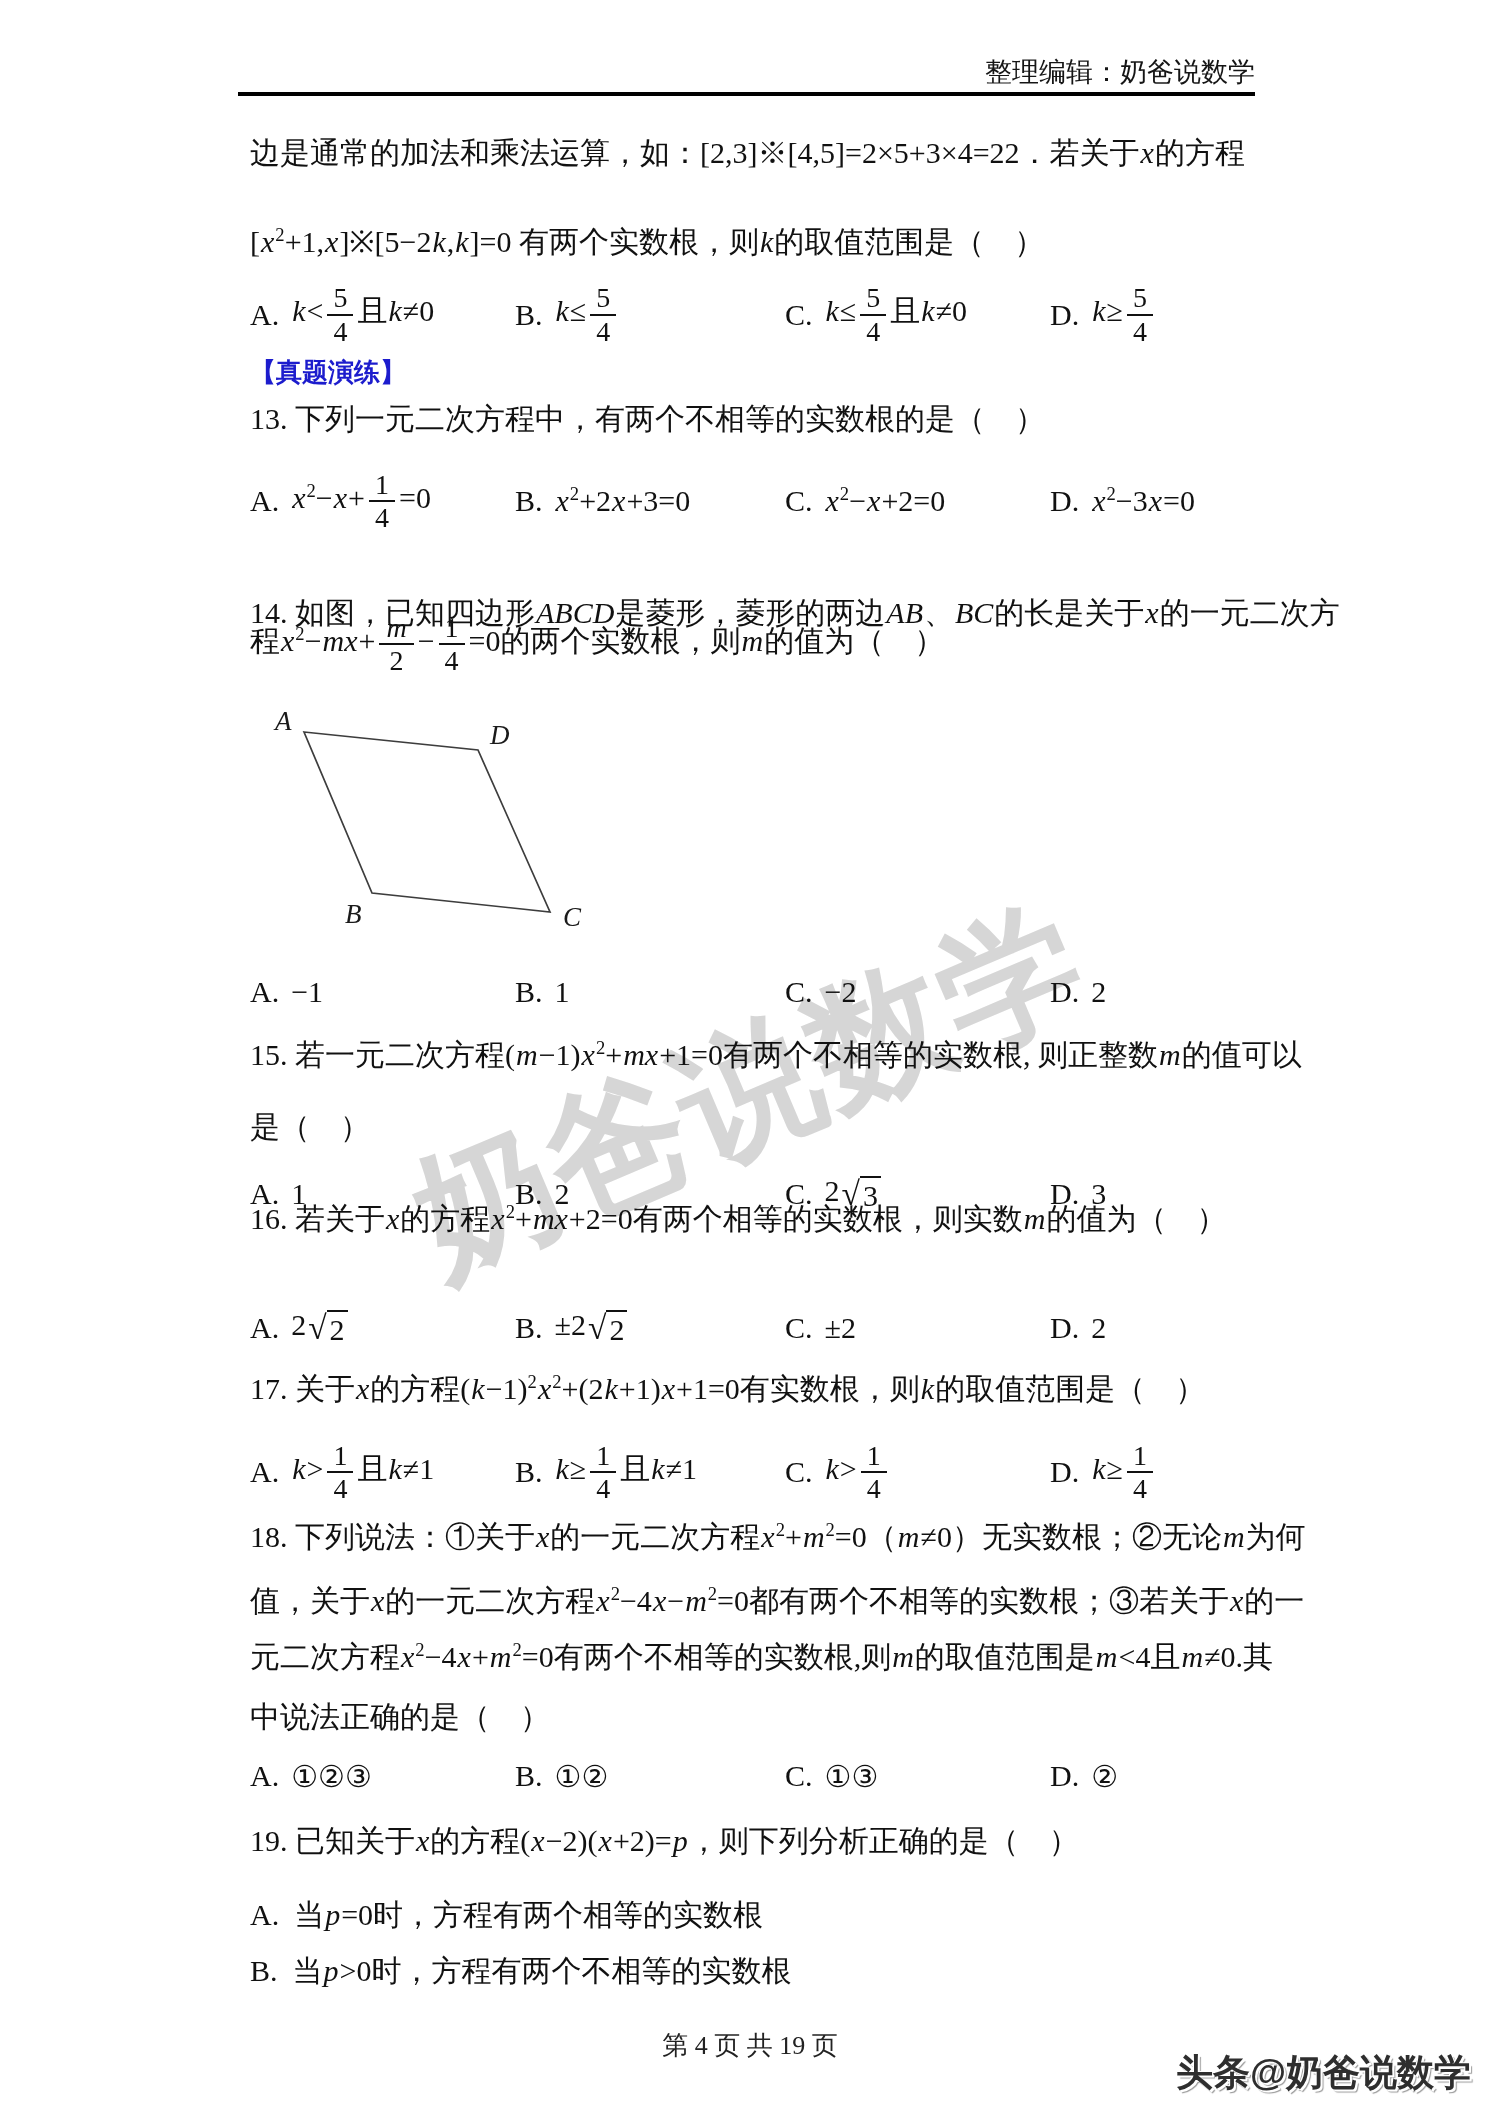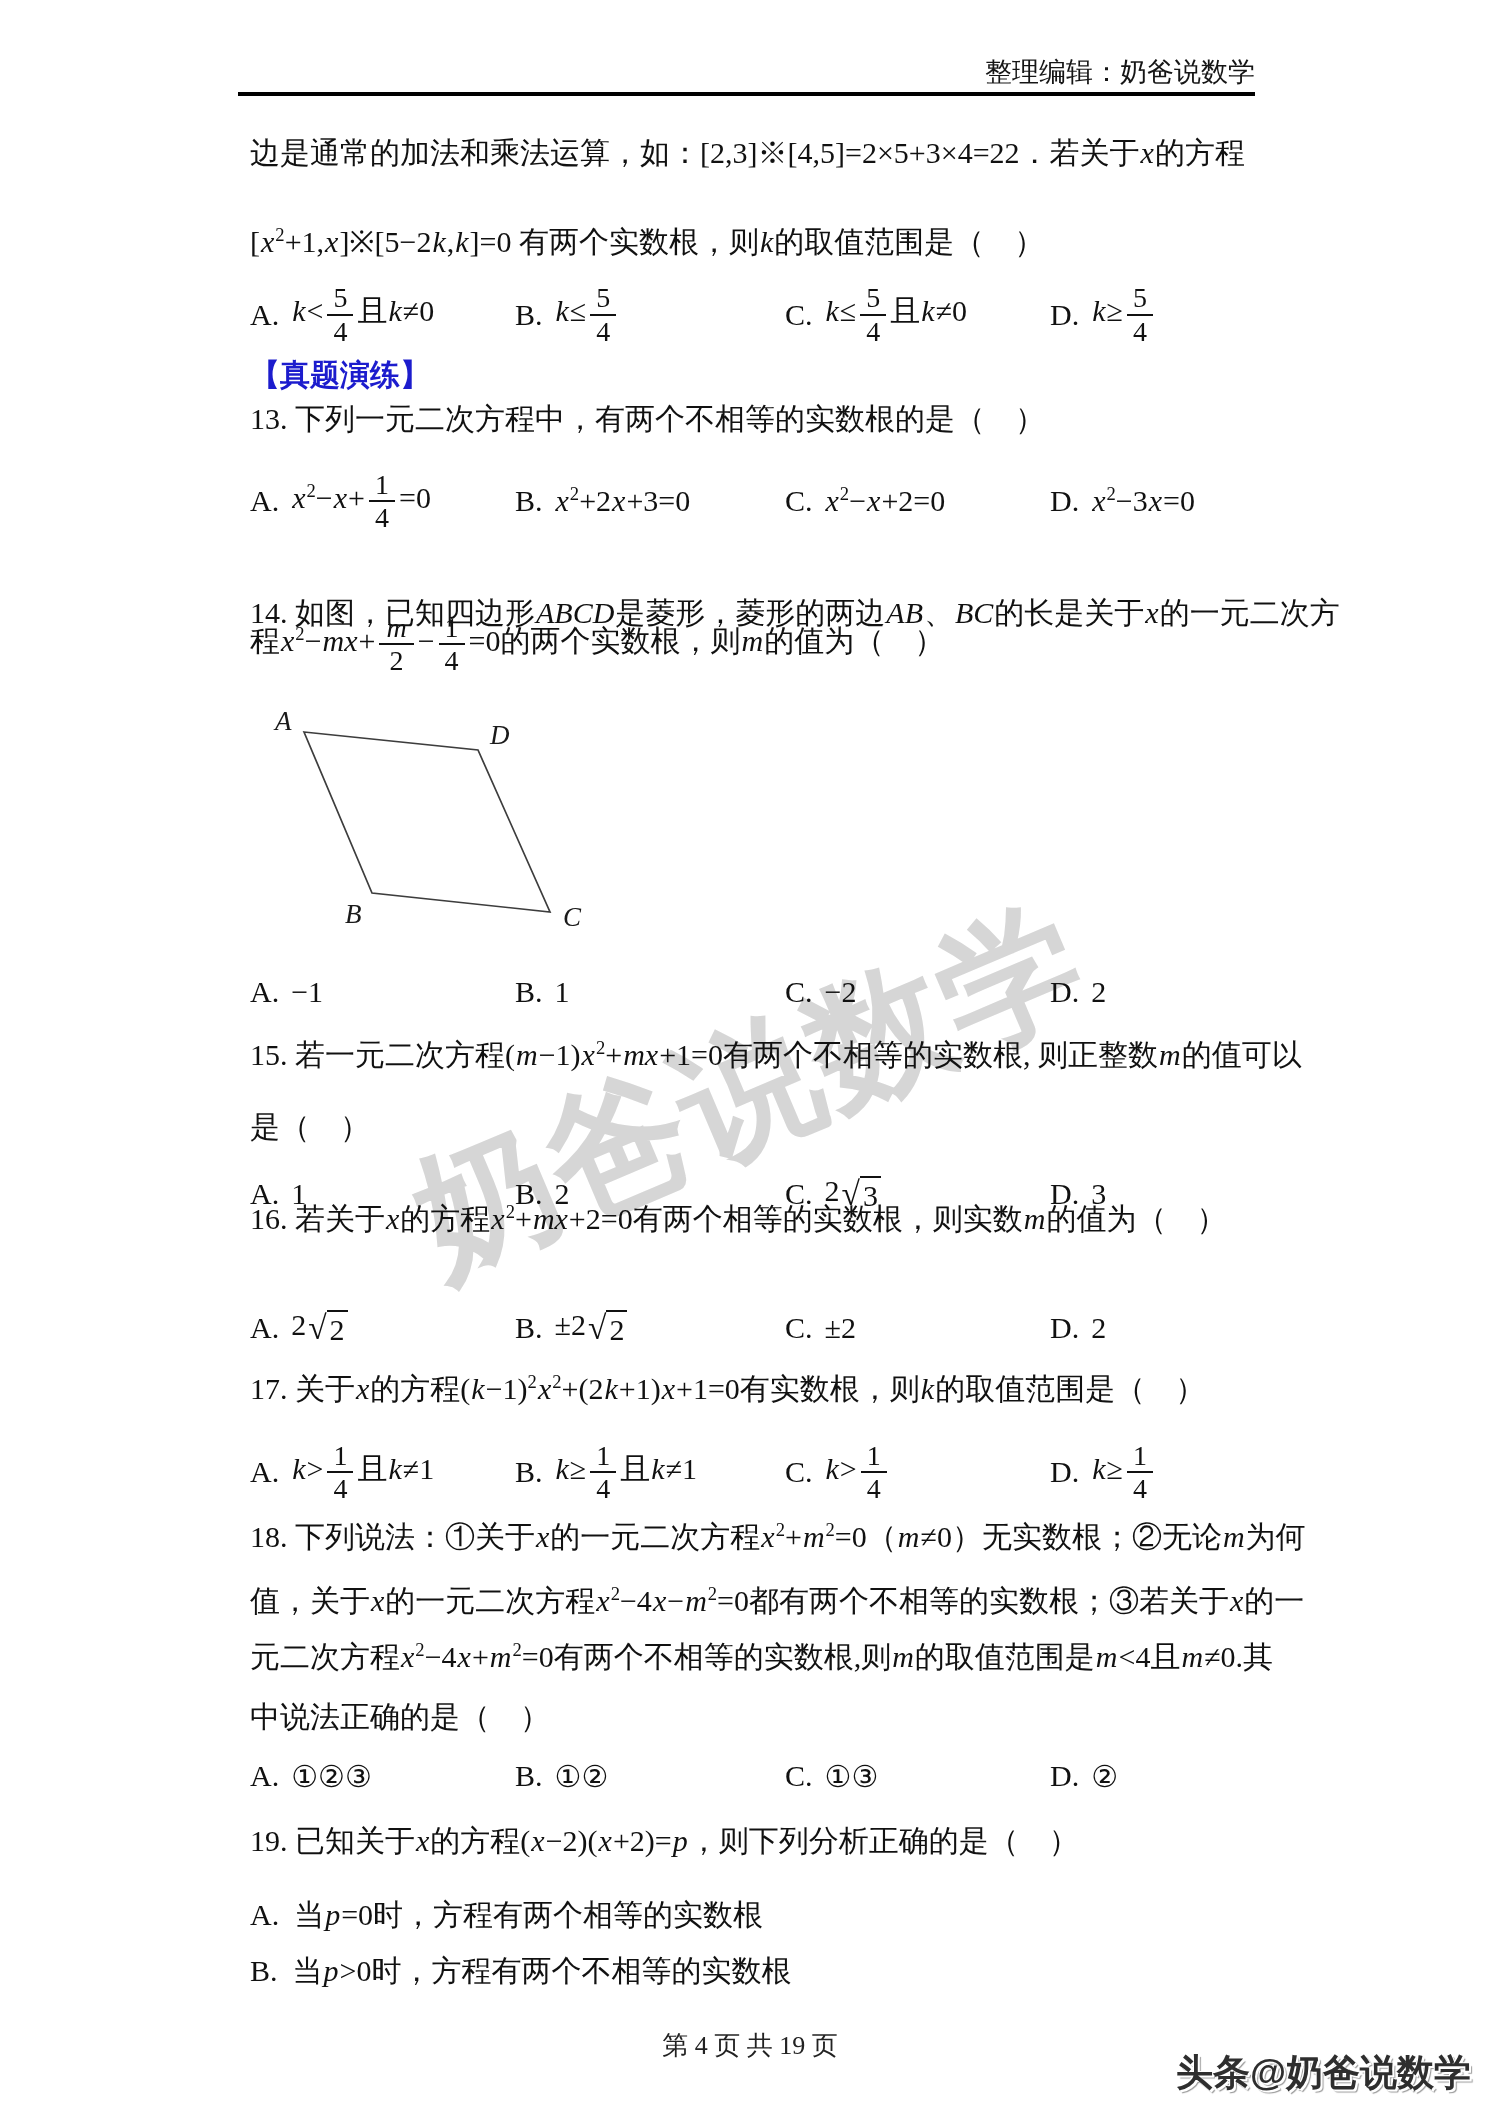--- a/index.html
+++ b/index.html
@@ -23,21 +23,21 @@
     position:absolute;left:238px;top:92px;width:1017px;height:4px;
     background:#000;
   }
   
   .line{
     position:absolute;left:250px;
     font-size:30px;line-height:1.25;white-space:nowrap;text-align:right;
   }
   .section-label{
     font-family:"Liberation Sans","DejaVu Sans",sans-serif;
-    font-weight:bold;font-size:30px;color:#1c1ccd;
+    font-weight:bold;font-size:26px;color:#1c1ccd;
   }
   
   .optrow{position:absolute;left:250px;width:1100px;height:40px;}
   .optrow.tall{height:85px;}
   .optrow.mid{height:52px;}
   .opt{
     position:absolute;top:0;height:100%;
     display:flex;align-items:center;gap:12px;
     font-size:30px;white-space:nowrap;
   }

